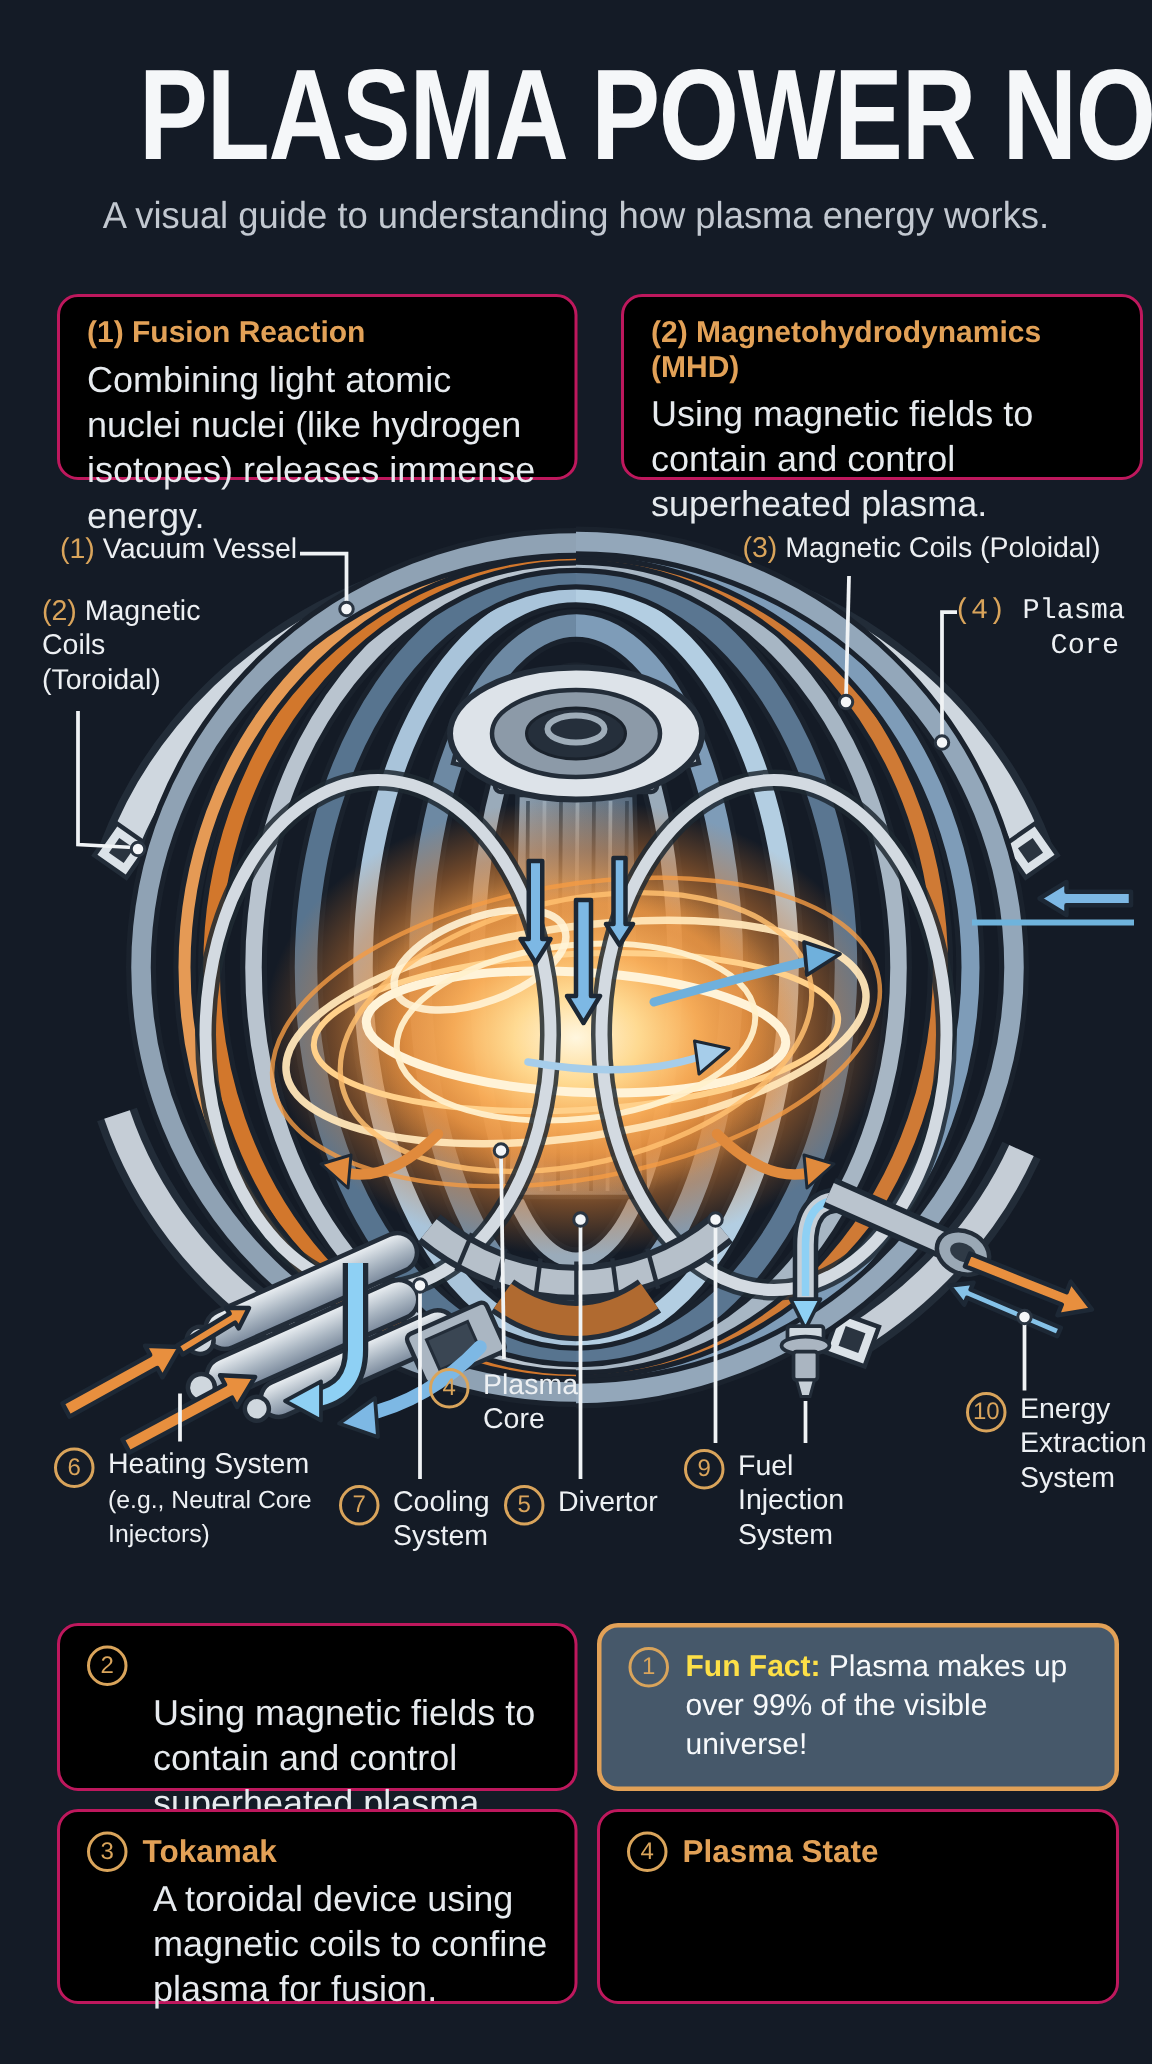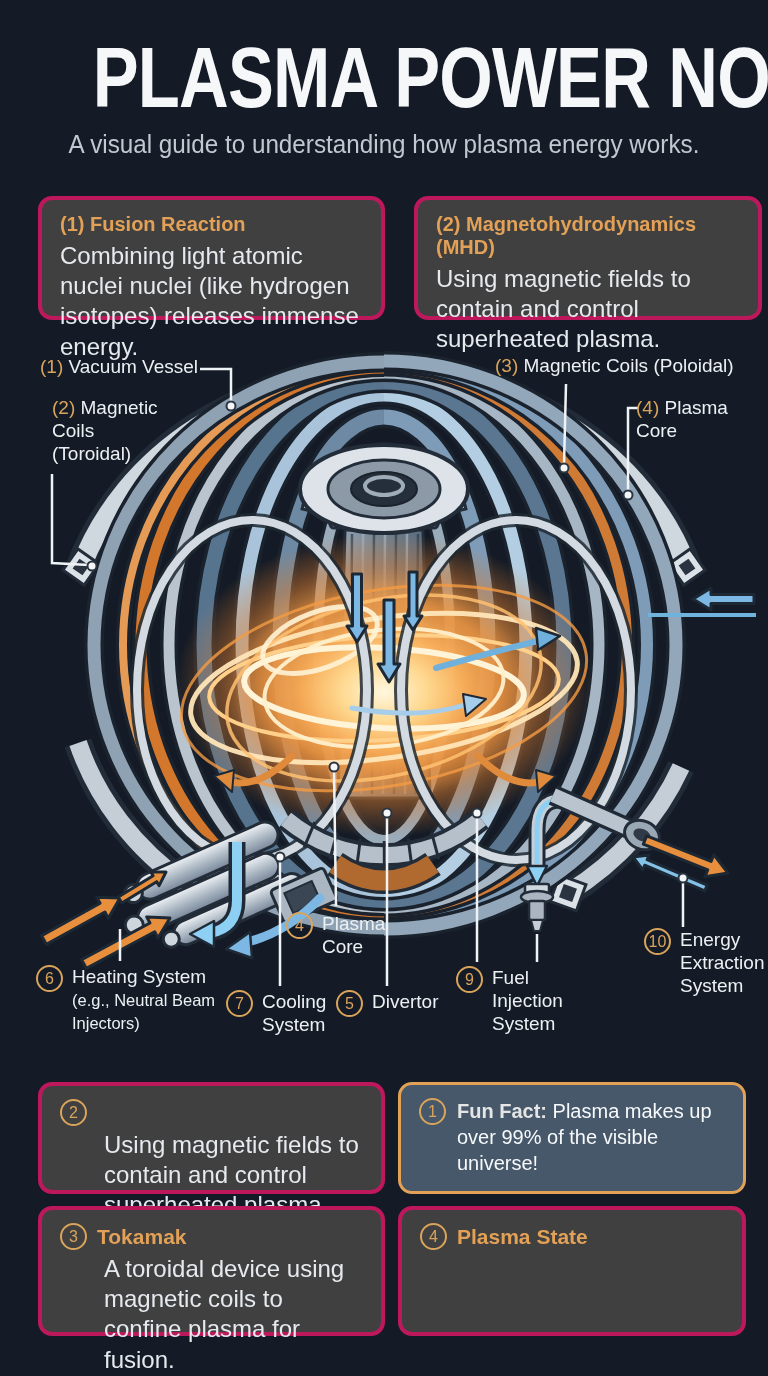--- a/index.html
+++ b/index.html
@@ -4,40 +4,40 @@
 <style>
   html,body{margin:0;padding:0;background:#0d131b;}
   .page{position:relative;width:768px;height:1376px;background:#141b26;overflow:hidden;
         font-family:"Liberation Sans",sans-serif;color:#eef1f4;}
   
   .hdr{position:absolute;top:34px;left:0;width:768px;text-align:center;z-index:3;}
   .title{display:inline-block;font-size:86px;font-weight:bold;color:#f5f7f9;line-height:1;
          transform:scaleX(0.80);transform-origin:center;letter-spacing:-1px;white-space:nowrap;}
   .subtitle{margin-top:10px;font-size:25px;color:#c2c8d0;transform:scaleX(0.97);transform-origin:center;}
   
-  .card{position:absolute;box-sizing:border-box;background:#404040;border:4px solid #be185d;
+  .card{position:absolute;box-sizing:border-box;background:#000000;border:2px solid #be185d;
         border-radius:14px;padding:13px 18px;z-index:3;}
   .card-num-title{font-size:20px;font-weight:bold;color:#e2a157;margin-bottom:5px;}
   .card-body{font-size:24px;line-height:1.26;color:#e6eaee;}
   .bcard .card-head{display:flex;align-items:center;gap:10px;margin-bottom:4px;}
   .bcard .card-num-title{margin-bottom:0;font-size:21px;}
   .bcard .card-body{margin-left:44px;}
   .ring{flex:0 0 auto;display:inline-flex;align-items:center;justify-content:center;
         min-width:27px;height:27px;border:2px solid #d9a45b;border-radius:50%;
         color:#d9a45b;font-size:16px;line-height:1;box-sizing:border-box;padding:0 2px;}
   .funfact{background:#46586a;border:3px solid #e2a157;}
   .funfact-flex{display:flex;gap:11px;align-items:flex-start;}
   .funfact-text{font-size:20px;line-height:1.3;color:#f7f9fb;}
-  .funfact-text .ot{color:#e5e5e5;font-weight:bold;}
+  .funfact-text .ot{color:#fde047;font-weight:bold;}
   
   .lbl{position:absolute;z-index:2;font-size:19px;line-height:23px;color:#edf0f3;white-space:nowrap;}
   .lbl .num{color:#d9a45b;}
   .lblrow{display:flex;gap:9px;align-items:flex-start;}
   .lbl .sub{font-size:16.5px;line-height:21px;}
-  .ctr{text-align:left;}
+  .ctr{text-align:right;font-family:Liberation Mono, monospace;}
   svg{position:absolute;left:0;top:0;z-index:1;}
 </style>
 </head>
 <body>
 
 <div class="page">
 
   <div class="hdr">
     <div class="title">PLASMA POWER NOW</div>
     <div class="subtitle">A visual guide to understanding how plasma energy works.</div>
@@ -285,21 +285,21 @@
         <circle cx="477" cy="813" r="4.5" fill="#f4f6f8" stroke="#2a3542" stroke-width="2"></circle>
         <circle cx="683" cy="878" r="4.5" fill="#f4f6f8" stroke="#2a3542" stroke-width="2"></circle>
       </g>
   </svg>
 
   <div class="lbl" style="left:40px;top:355px;">
     <span class="num">(1)</span>
     <span>Vacuum Vessel</span>
   </div>
 
-  <div class="lbl" style="left:52px;top:396px;">
+  <div class="lbl" style="left:28px;top:396px;">
     <span class="num">(2)</span>
     <span>Magnetic</span><br>
     <span>Coils</span><br>
     <span>(Toroidal)</span>
   </div>
 
   <div class="lbl" style="left:495px;top:354px;">
     <span class="num">(3)</span>
     <span>Magnetic Coils (Poloidal)</span>
   </div>
@@ -312,21 +312,21 @@
 
   <div class="lbl lblrow" style="left:286px;top:912px;">
     <span class="ring">4</span>
     <span><span>Plasma</span><br>
           <span>Core</span></span>
   </div>
 
   <div class="lbl lblrow" style="left:36px;top:965px;">
     <span class="ring">6</span>
     <span><span>Heating System</span><br>
-      <span class="sub"><span>(e.g., Neutral Beam</span><br>
+      <span class="sub"><span>(e.g., Neutral Core</span><br>
       <span>Injectors)</span></span></span>
   </div>
 
   <div class="lbl lblrow" style="left:226px;top:990px;">
     <span class="ring">7</span>
     <span><span>Cooling</span><br>
           <span>System</span></span>
   </div>
 
   <div class="lbl lblrow" style="left:336px;top:990px;">

